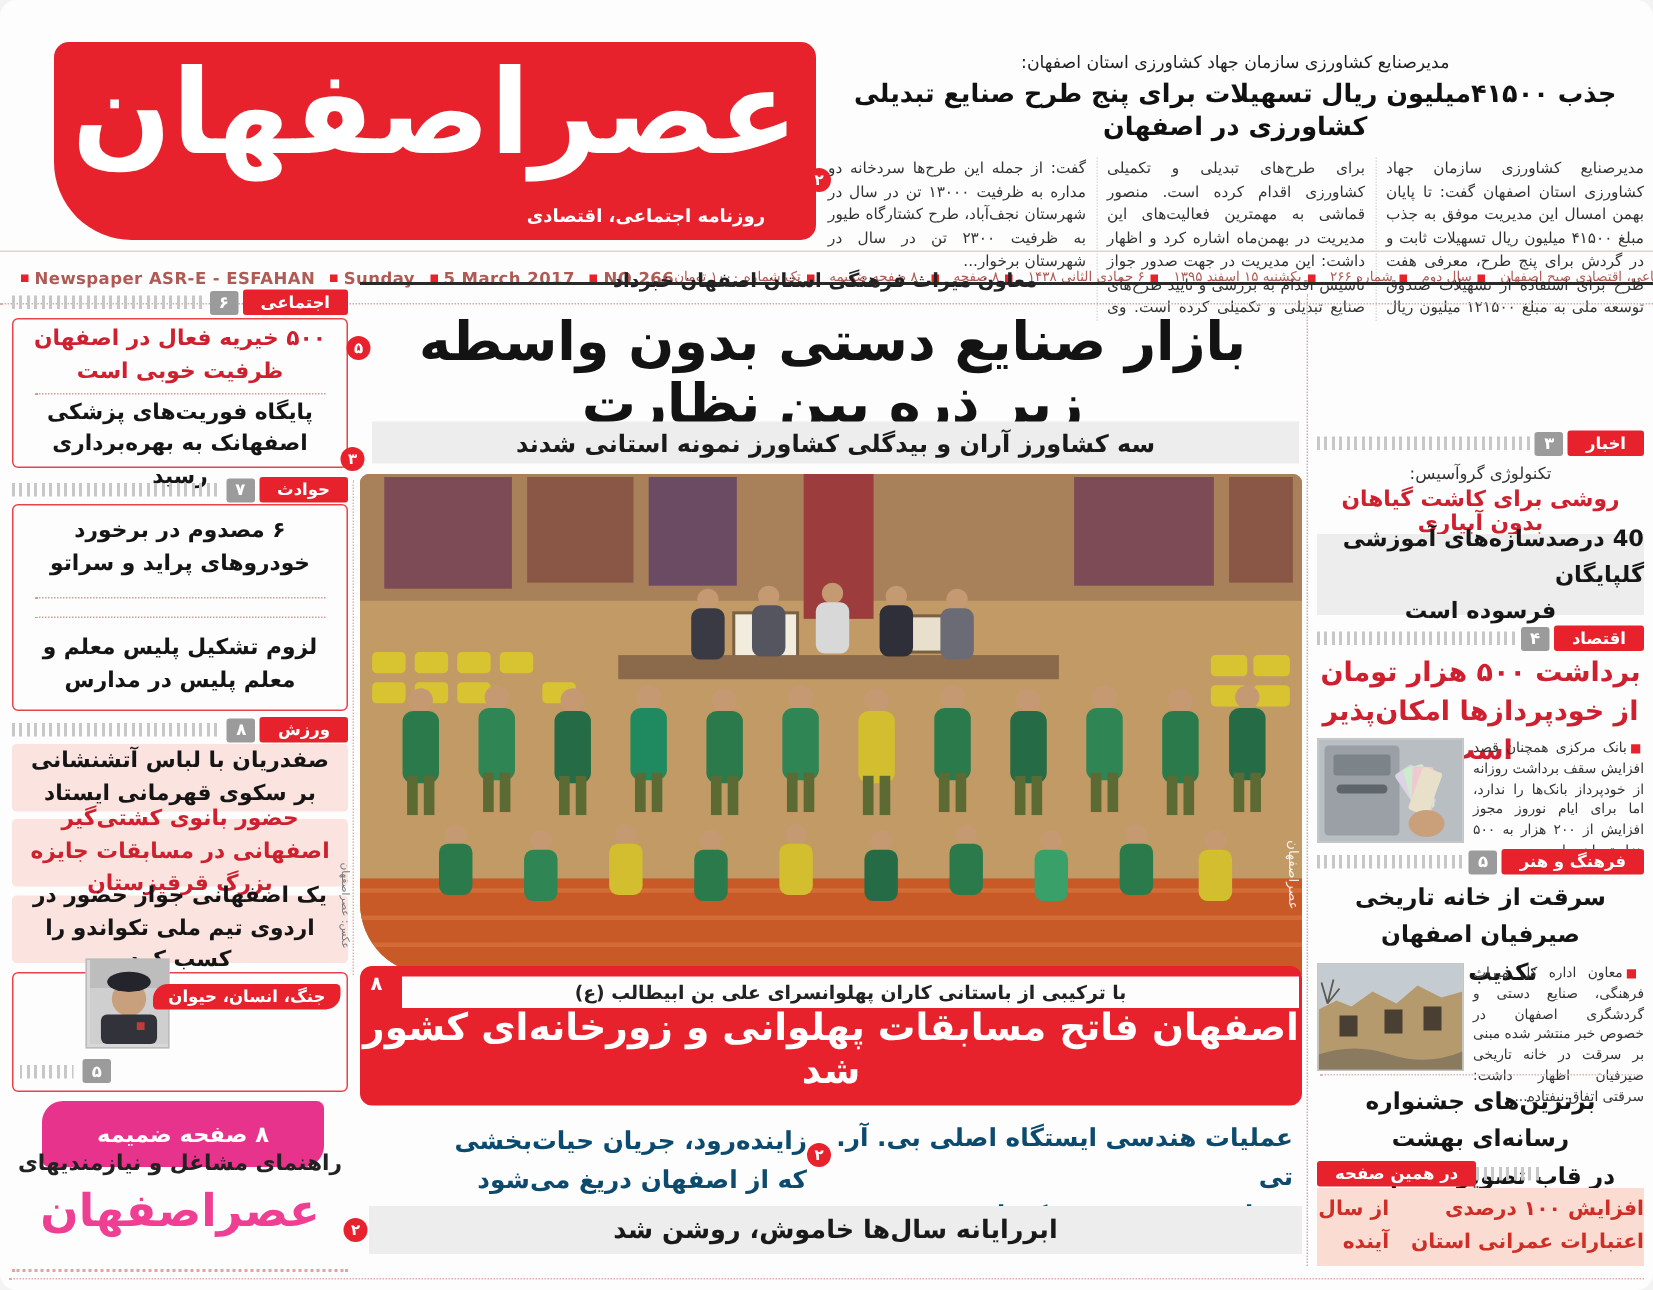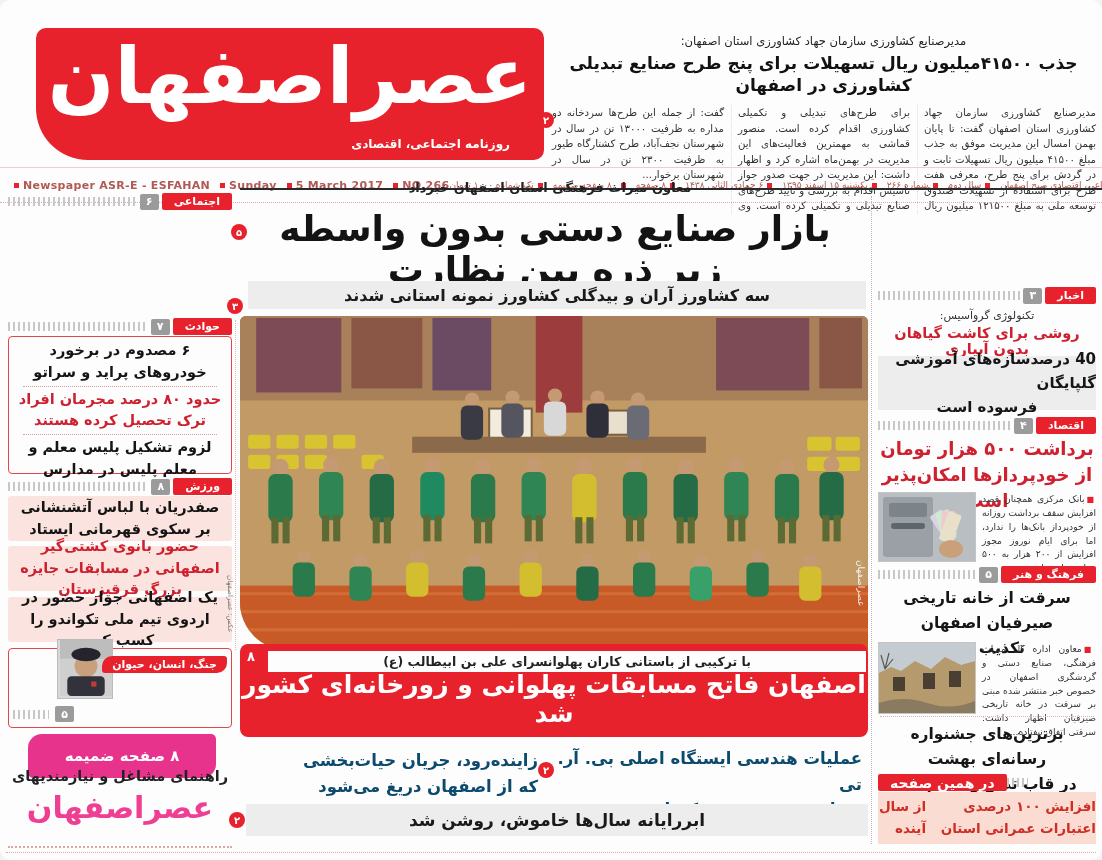--- a/index.html
+++ b/index.html
@@ -116,21 +116,21 @@
   .lead-sq{color:#e8222d;font-size:8px;margin-left:2px;}
   .ph{border:1px solid #c5c5c5;background:#cfd3d6;flex:0 0 auto;overflow:hidden;}
   .ph svg{display:block;}
   #sh-culture{top:566px;left:878px;width:218px;}
   #cult-hl{position:absolute;left:878px;top:586px;width:218px;text-align:center;font-size:15.5px;
         font-weight:bold;color:#161616;line-height:1.6;}
   #rdot1{position:absolute;left:880px;top:716px;width:214px;border-top:1px dotted #cda;border-top-color:#d8b6b2;}
   #beh-hl{position:absolute;left:878px;top:722px;width:218px;text-align:center;font-size:15.5px;
         font-weight:bold;color:#161616;line-height:1.6;}
   #sh-same{top:774px;left:878px;width:150px;}
-  #sh-same .tab{font-size:14px;}
+  #sh-same .tab{font-size:11px;}
   #pinkbox{position:absolute;left:878px;top:792px;width:218px;height:52px;background:#fbdcd2;
         display:flex;flex-direction:row;align-items:center;justify-content:center;
         font-size:13.5px;font-weight:bold;color:#cf2e27;line-height:1.6;}
 </style>
 </head>
 <body>
 
 <div id="page">
 
   <div id="logo">
@@ -198,30 +198,34 @@
         </span>
     </div>
   </div>
   <div id="topline"></div>
 
   <div class="sec-head" id="sh-social">
     <span class="hatch"></span>
     <span class="pagebox">۶</span>
     <span class="tab">اجتماعی</span>
   </div>
+  <div class="redbox" id="box-social">
+    <div class="hl red">۵۰۰ خیریه فعال در اصفهان ظرفیت خوبی است</div>
+    <div class="dotdiv"></div>
+    <div class="hl">پایگاه فوریت‌های پزشکی اصفهانک به بهره‌برداری رسید</div>
+  </div>
 
   <div class="sec-head" id="sh-incidents">
     <span class="hatch"></span>
     <span class="pagebox">۷</span>
     <span class="tab">حوادث</span>
   </div>
   <div class="redbox" id="box-incidents">
     <div class="hl">۶ مصدوم در برخورد خودروهای پراید و سراتو</div>
     <div class="dotdiv"></div>
-    <div class="hl red">حدود ۸۰ درصد مجرمان افراد ترک تحصیل کرده هستند</div>
     <div class="dotdiv"></div>
     <div class="hl">لزوم تشکیل پلیس معلم و معلم پلیس در مدارس</div>
   </div>
 
   <div class="sec-head" id="sh-sport">
     <span class="hatch"></span>
     <span class="pagebox">۸</span>
     <span class="tab">ورزش</span>
   </div>
   <div class="pinkstrip" id="strip1">

